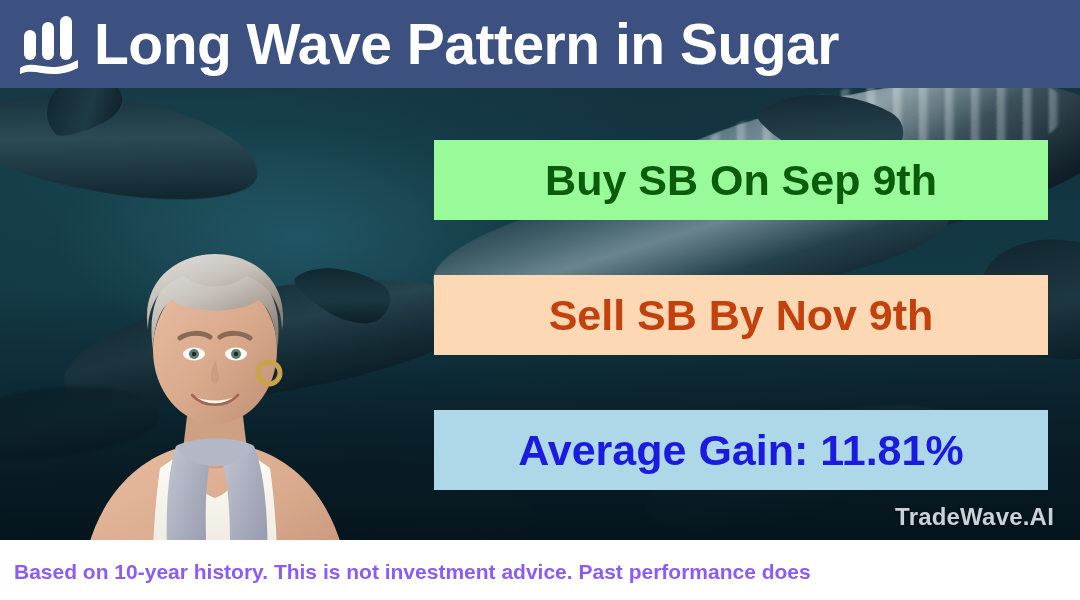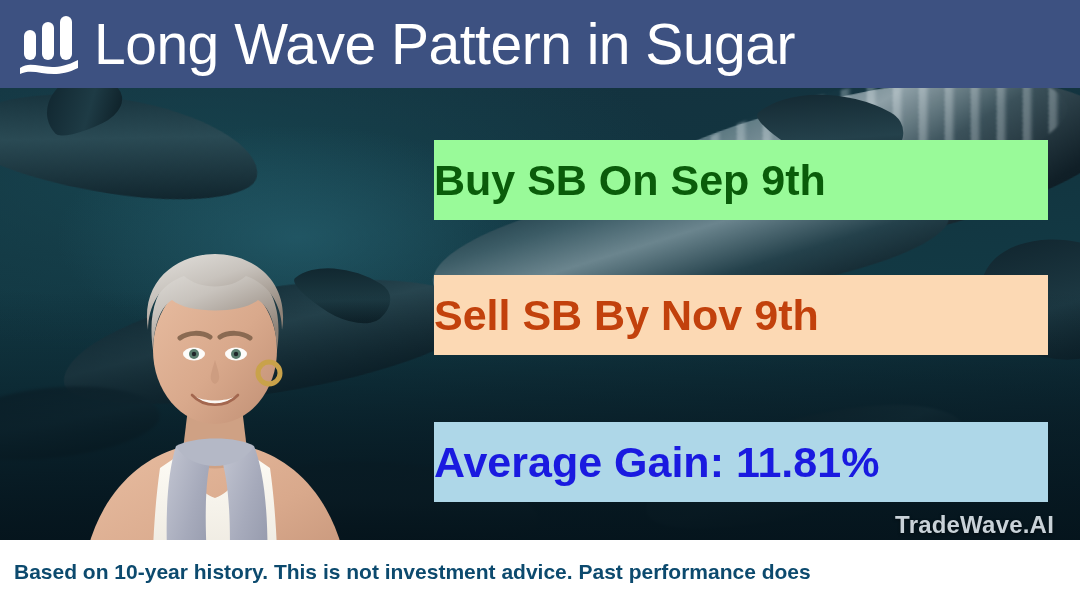--- a/index.html
+++ b/index.html
@@ -37,21 +37,21 @@
   .brand-logo {
     width: 62px;
     height: 58px;
     flex: 0 0 auto;
     margin-right: 14px;
     margin-top: 2px;
   }
   .header-title {
     color: #ffffff;
     font-size: 57px;
-    font-weight: normal;
+    font-weight: bold;
     line-height: 1;
     letter-spacing: -0.5px;
     white-space: nowrap;
     font-family: "Liberation Sans", sans-serif;
   }
 
   
   .scene {
     position: absolute;
     left: 0;
@@ -223,69 +223,68 @@
 
   
   .callout {
     position: absolute;
     left: 434px;
     width: 614px;
     height: 80px;
     z-index: 25;
     display: flex;
     align-items: center;
-    justify-content: flex-start;
+    justify-content: center;
     box-sizing: border-box;
   }
   .callout span {
     font-size: 43px;
     font-weight: bold;
     line-height: 1;
     white-space: nowrap;
     font-family: "Liberation Sans", sans-serif;
   }
   #box-buy   { top: 140px; background: #99fa99; }
   #box-buy span   { color: #0a5c0a; }
   #box-sell  { top: 275px; background: #fcd9b4; }
   #box-sell span  { color: #c2410c; }
-  #box-gain  { top: 410px; background: #aed7e8; height: 80px; margin-top: 12px; }
+  #box-gain  { top: 410px; background: #aed7e8; height: 80px; }
   #box-gain span  { color: #1a1ae0; }
 
   
   .watermark {
     position: absolute;
     right: 26px;
     top: 503px;
     z-index: 30;
     color: #c9d2d8;
     font-size: 24px;
     font-weight: bold;
     letter-spacing: 0.2px;
     font-family: "Liberation Sans", sans-serif;
     text-shadow: 0 1px 3px rgba(0,0,0,0.55);
-    margin-top: 8px;
   }
 
   
   .footer {
     position: absolute;
     left: 0;
     top: 540px;
     width: 1080px;
     height: 60px;
     background: #ffffff;
     z-index: 50;
     box-sizing: border-box;
     padding: 3px 8px 0 14px;
     display: flex;
     flex-direction: column;
     justify-content: center;
   }
   .footer-line {
-    color: #0c4a6e;
+    color: #8b5cf6;
     font-size: 21px;
     font-weight: bold;
     line-height: 26px;
     white-space: nowrap;
     font-family: "Liberation Sans", sans-serif;
   }
 </style>
 </head>
 <body>
 

